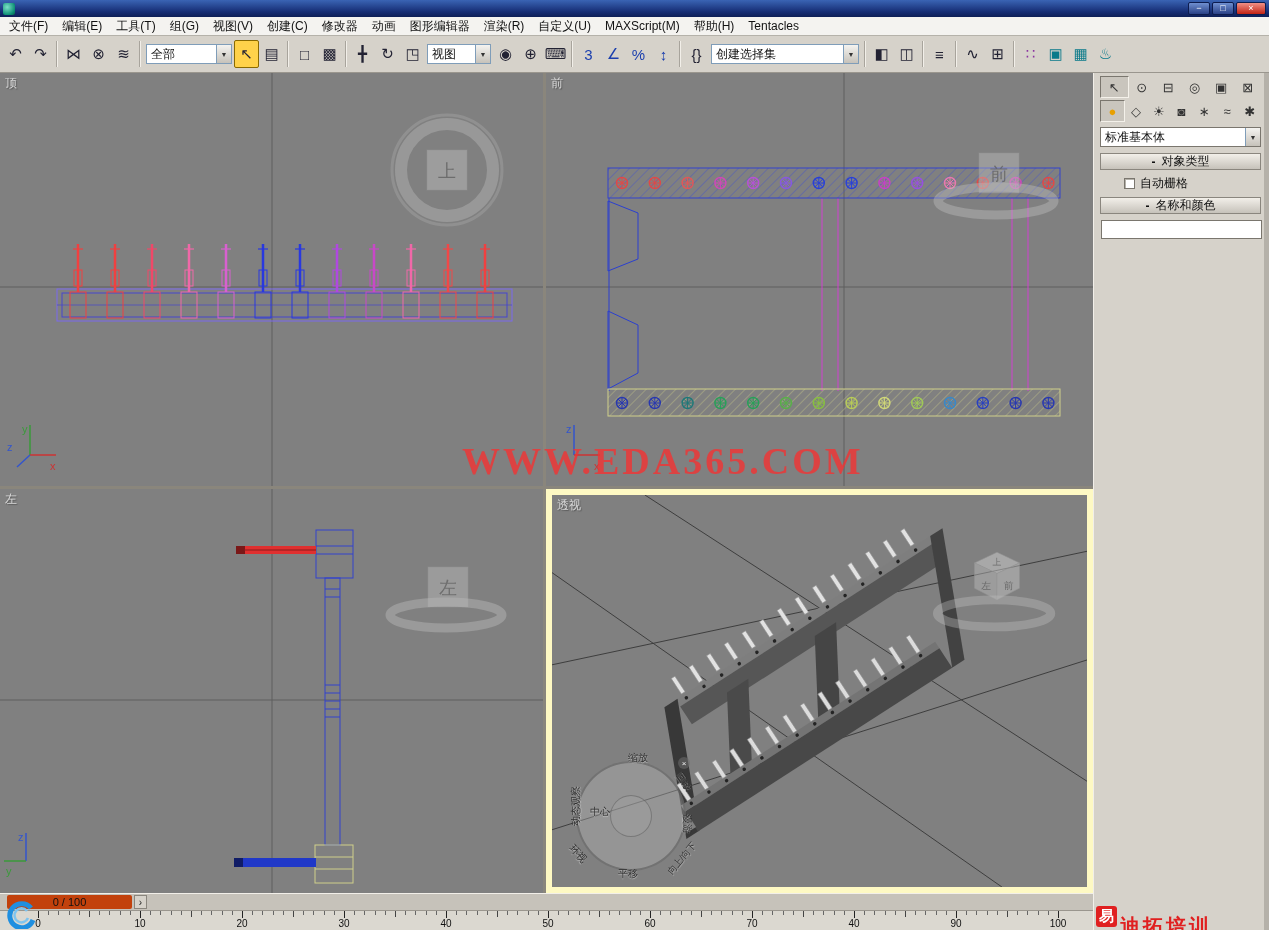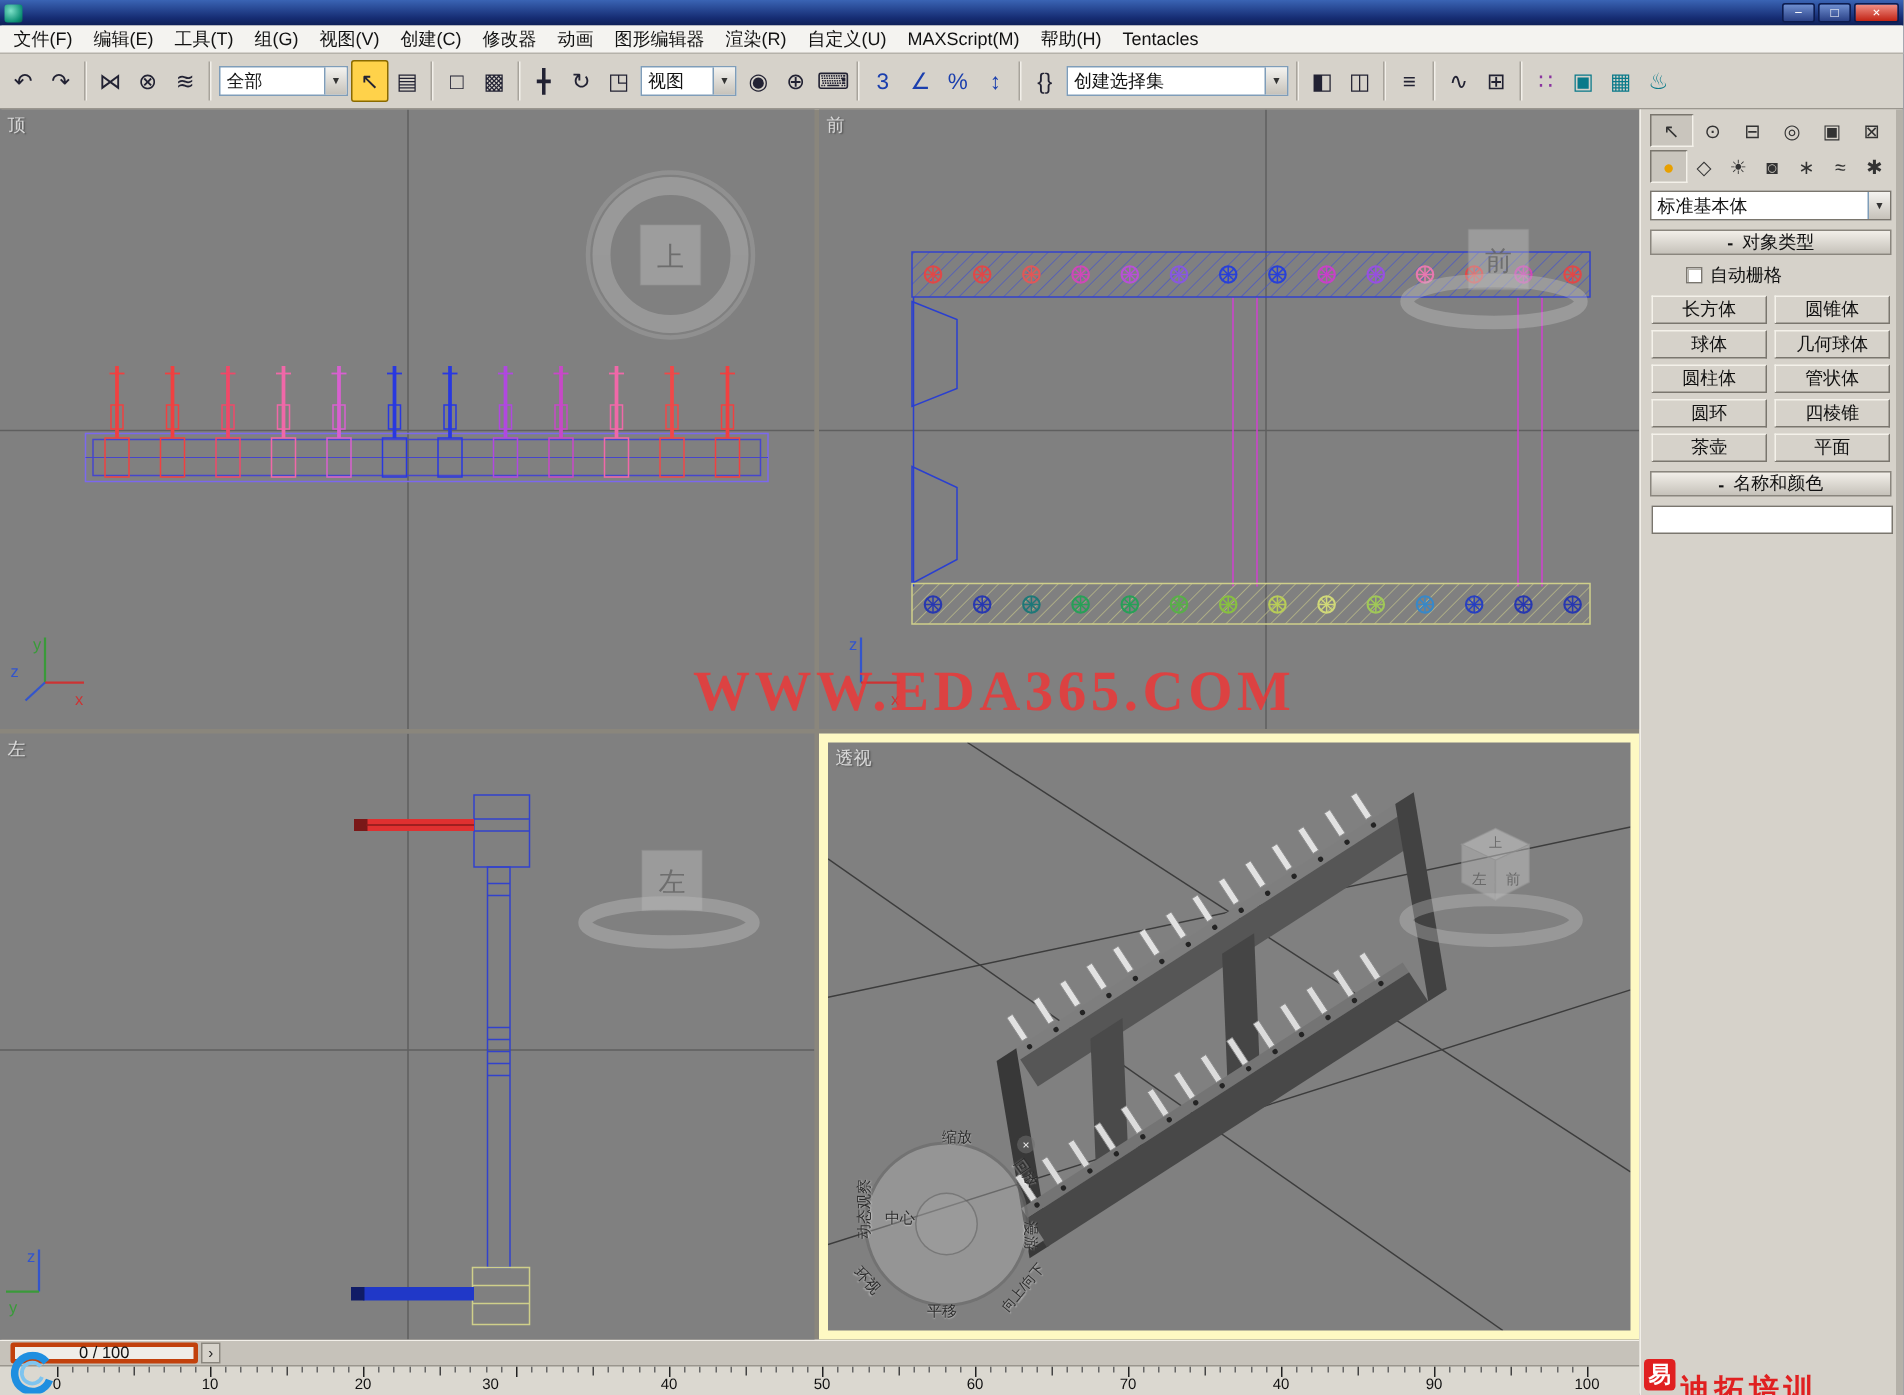--- a/index.html
+++ b/index.html
@@ -51,21 +51,21 @@
 .wl-walk{top:66px;right:-1px;transform:rotate(90deg);}
 .wl-updown{bottom:16px;right:-6px;transform:rotate(-50deg);font-size:9px;}
 .wl-pan{bottom:0;left:52px;}
 .wl-look{bottom:20px;left:2px;transform:rotate(48deg);}
 .wl-orbit{top:48px;left:-10px;transform:rotate(-90deg);}
 .wl-center{top:54px;left:24px;}
 .wheel-close{position:absolute;top:6px;right:6px;width:12px;height:12px;border-radius:50%;background:rgba(110,110,110,0.55);color:#f0f0f0;font-size:8px;display:flex;align-items:center;justify-content:center;}
 
 
 .timeline{height:17px;background:#c6c2ba;border-top:1px solid #f2efe9;display:flex;align-items:center;flex:0 0 17px;}
-.time-slider{margin-left:7px;width:125px;height:14px;background:#efede8;border:3px solid #c2410c;border-radius:2px;display:flex;align-items:center;justify-content:center;font-size:11px;color:#111;}
+.time-slider{margin-left:7px;width:125px;height:14px;background:#efede8;border:7px solid #c2410c;border-radius:2px;display:flex;align-items:center;justify-content:center;font-size:11px;color:#111;}
 .time-next{width:13px;height:14px;margin-left:2px;background:#d6d2ca;border:1px solid #8a867e;display:flex;align-items:center;justify-content:center;font-size:10px;color:#222;}
 .ruler{position:relative;height:20px;background:#dbd8d0;border-top:1px solid #9a968e;overflow:hidden;font-size:10px;flex:0 0 20px;}
 .tick{position:absolute;top:0;width:1px;height:4px;background:#666;}
 .tick.mid{height:6px;background:#444;}
 .tick.major{height:7px;background:#222;}
 .rlabel{position:absolute;top:7px;transform:translateX(-50%);color:#111;}
 
 
 .command-panel{width:176px;background:#d6d2ca;border-left:1px solid #f2efe9;position:relative;padding:2px 8px 0 6px;font-size:12px;color:#111;}
 .cp-tabs,.cp-cats{display:flex;height:24px;align-items:center;}
@@ -705,21 +705,21 @@
           <div class="tick" style="left: 252.2px;"></div>
           <div class="tick" style="left: 262.4px;"></div>
           <div class="tick" style="left: 272.6px;"></div>
           <div class="tick" style="left: 282.8px;"></div>
           <div class="tick mid" style="left: 293px;"></div>
           <div class="tick" style="left: 303.2px;"></div>
           <div class="tick" style="left: 313.4px;"></div>
           <div class="tick" style="left: 323.6px;"></div>
           <div class="tick" style="left: 333.8px;"></div>
           <div class="tick major" style="left: 344px;"></div>
-          <div class="rlabel" style="left: 327px;">30</div>
+          <div class="rlabel" style="left: 344px;">30</div>
           <div class="tick" style="left: 354.2px;"></div>
           <div class="tick" style="left: 364.4px;"></div>
           <div class="tick" style="left: 374.6px;"></div>
           <div class="tick" style="left: 384.8px;"></div>
           <div class="tick mid" style="left: 395px;"></div>
           <div class="tick" style="left: 405.2px;"></div>
           <div class="tick" style="left: 415.4px;"></div>
           <div class="tick" style="left: 425.6px;"></div>
           <div class="tick" style="left: 435.8px;"></div>
           <div class="tick major" style="left: 446px;"></div>
@@ -817,32 +817,20 @@
       </div>
       <div class="rollout">
         <div class="rollout-hd">
           <span class="collapse">-</span>
           <span>对象类型</span>
         </div>
         <div class="autogrid">
           <span class="checkbox"></span>
           <span>自动栅格</span>
         </div>
-        <div class="cp-grid" id="cp-grid">
-            <span class="cp-btn">长方体</span>
-            <span class="cp-btn">圆锥体</span>
-            <span class="cp-btn">球体</span>
-            <span class="cp-btn">几何球体</span>
-            <span class="cp-btn">圆柱体</span>
-            <span class="cp-btn">管状体</span>
-            <span class="cp-btn">圆环</span>
-            <span class="cp-btn">四棱锥</span>
-            <span class="cp-btn">茶壶</span>
-            <span class="cp-btn">平面</span>
-          </div>
       </div>
       <div class="rollout">
         <div class="rollout-hd">
           <span class="collapse">-</span>
           <span>名称和颜色</span>
         </div>
         <div class="name-row">
           <input class="name-input" value="" style="">
           <span class="color-swatch" style="background: rgb(139, 22, 34);"></span>
         </div>

